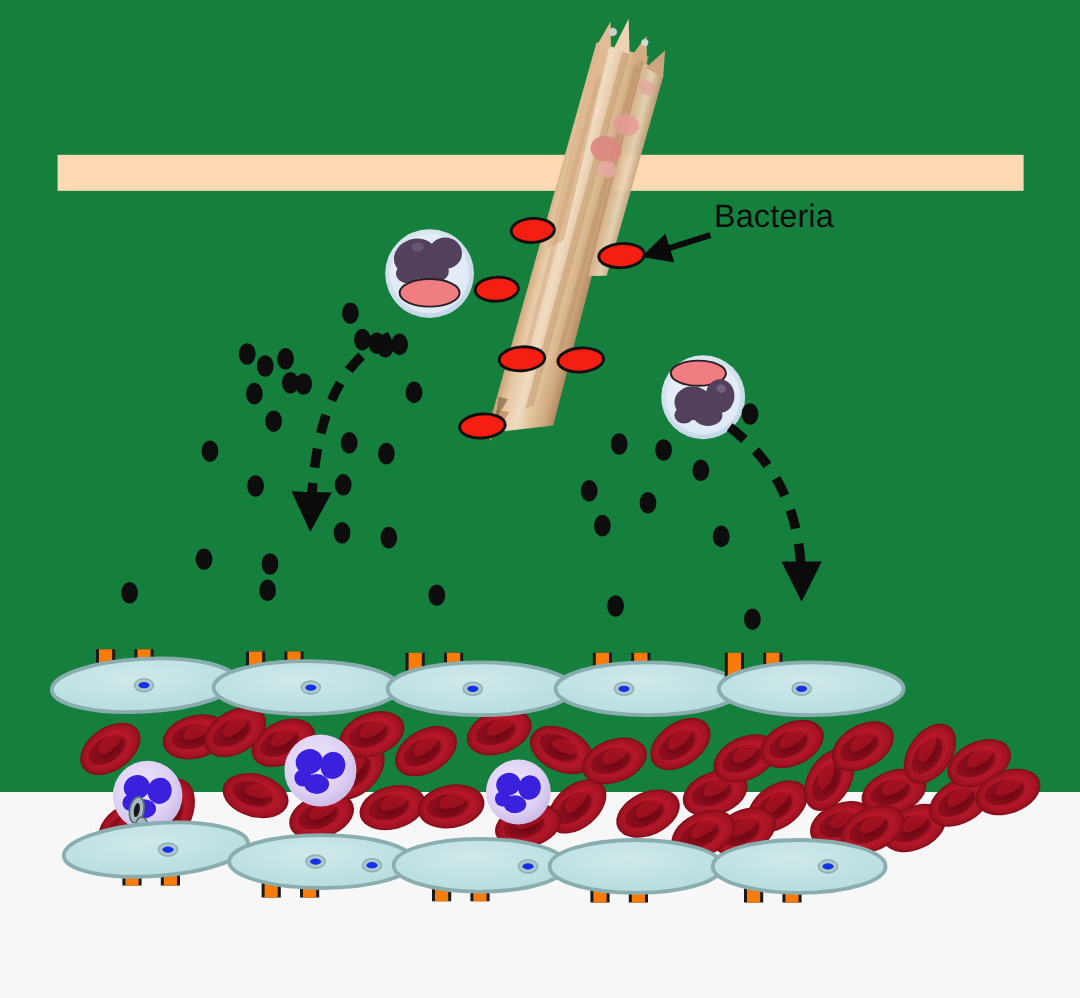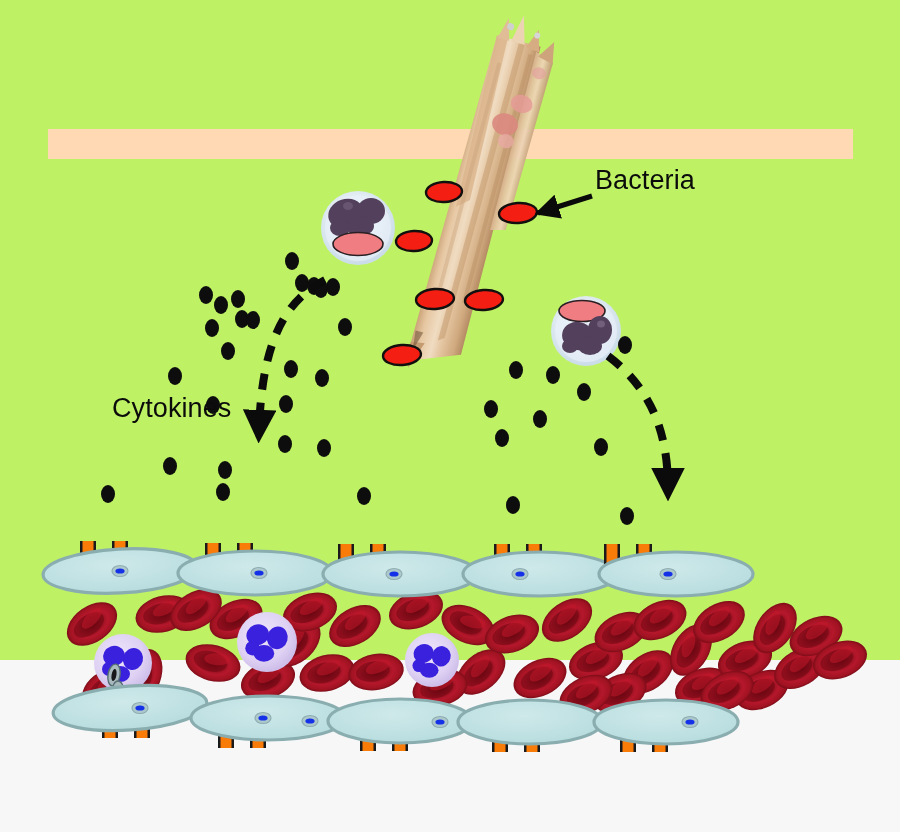--- a/index.html
+++ b/index.html
@@ -3,21 +3,21 @@
 <meta charset="utf-8">
 <title>Inflammation Diagram</title>
 <style>
   html,body{margin:0;padding:0;}
   body{
     width:900px;height:832px;
     background:#f7f7f8;
     font-family:"Liberation Sans", sans-serif;
     overflow:hidden;
   }
-  #stage{position:relative;width:900px;height:660px;background:#bef264;}
+  #stage{position:relative;width:900px;height:660px;background:#15803d;}
   #stage svg{position:absolute;top:0;left:0;}
   .lbl{
     position:absolute;
     color:#0b0b0b;
     font-family:"Liberation Sans", sans-serif;
     font-size:27px;
     white-space:nowrap;
     letter-spacing:0.1px;
   }
   #label-bacteria{left:595px;top:165px;}
@@ -513,15 +513,14 @@
           <g>
             <ellipse cx="690" cy="722" rx="8" ry="5.5" fill="#aac6ca" stroke="#8aa8ac" stroke-width="1.2" opacity="0.9"></ellipse>
             <ellipse cx="690" cy="722" rx="4.6" ry="2.6" fill="#1531e8"></ellipse>
           </g>
         </g>
       </g>
 
   </svg>
 
   <div class="lbl" id="label-bacteria">Bacteria</div>
-  <div class="lbl" id="label-cytokines">Cytokines</div>
 
 </div>
 
 </body></html>

